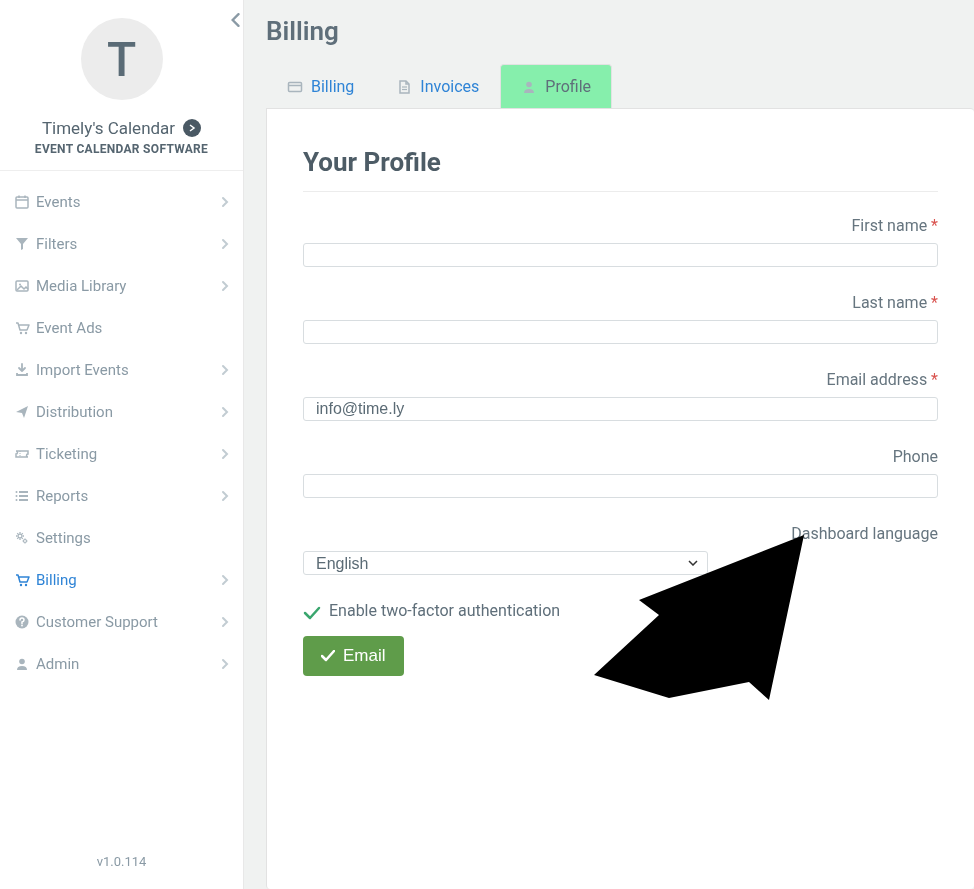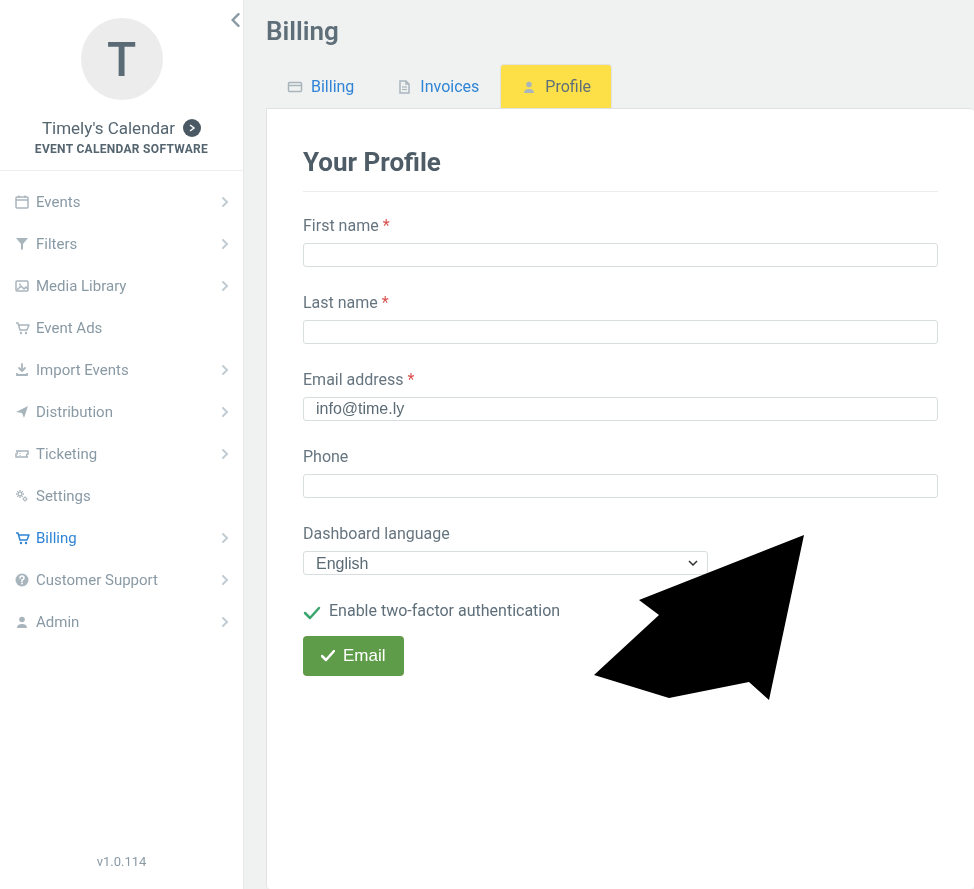--- a/index.html
+++ b/index.html
@@ -147,21 +147,21 @@
       font-size: 16px;
       color: #2f84d6;
       border: 1px solid transparent;
       border-bottom: none;
       border-radius: 4px 4px 0 0;
     }
     .tab .tab-icon {
       color: #a9b5bd;
     }
     .tab.active {
-      background: #fde047;
+      background: #86efac;
       border-color: #e2e2e2;
       color: #5f6f7a;
     }
     .tab.active .tab-icon {
       color: #a9b5bd;
     }
     .panel {
       background: #fff;
       border: 1px solid #e2e2e2;
       border-radius: 0 4px 4px 4px;
@@ -180,20 +180,21 @@
       margin-bottom: 24px;
     }
     .field {
       margin-bottom: 26px;
     }
     .field-label {
       font-size: 16px;
       color: #66757f;
       margin-bottom: 8px;
       display: block;
+      text-align: right;
     }
     .req {
       color: #d9534f;
     }
     .text-input, .select-input {
       width: 100%;
       height: 24px;
       border: 1px solid #d8dde0;
       border-radius: 3px;
       padding: 0 12px;
@@ -358,20 +359,38 @@
         </span>
       </div>
       <div class="nav-item">
         <span class="icon">
           <svg width="16" height="16" viewBox="0 0 16 16">
             <path d="M2 5 L14 5 L14 8 A1.5 1.5 0 0 0 14 11 L14 11 L2 11 L2 8 A1.5 1.5 0 0 0 2 5 Z" fill="none" stroke="#a9b5bd" stroke-width="1.5"></path>
             <line x1="6" y1="5" x2="6" y2="11" stroke="#a9b5bd" stroke-width="1" stroke-dasharray="1 1"></line>
           </svg>
         </span>
         <span class="label">Ticketing</span>
+        <span class="chev">
+          <svg width="8" height="12" viewBox="0 0 8 12">
+            <path d="M2 2 L6 6 L2 10" stroke="#c2ccd2" stroke-width="2" fill="none" stroke-linecap="round"></path>
+          </svg>
+        </span>
+      </div>
+      <div class="nav-item">
+        <span class="icon">
+          <svg width="16" height="16" viewBox="0 0 16 16">
+            <line x1="5" y1="4" x2="14" y2="4" stroke="#a9b5bd" stroke-width="2"></line>
+            <line x1="5" y1="8" x2="14" y2="8" stroke="#a9b5bd" stroke-width="2"></line>
+            <line x1="5" y1="12" x2="14" y2="12" stroke="#a9b5bd" stroke-width="2"></line>
+            <circle cx="2.5" cy="4" r="1" fill="#a9b5bd"></circle>
+            <circle cx="2.5" cy="8" r="1" fill="#a9b5bd"></circle>
+            <circle cx="2.5" cy="12" r="1" fill="#a9b5bd"></circle>
+          </svg>
+        </span>
+        <span class="label">Reports</span>
         <span class="chev">
           <svg width="8" height="12" viewBox="0 0 8 12">
             <path d="M2 2 L6 6 L2 10" stroke="#c2ccd2" stroke-width="2" fill="none" stroke-linecap="round"></path>
           </svg>
         </span>
       </div>
       <div class="nav-item">
         <span class="icon">
           <svg width="16" height="16" viewBox="0 0 16 16">
             <circle cx="6" cy="6" r="2" fill="none" stroke="#a9b5bd" stroke-width="1.3"></circle>

